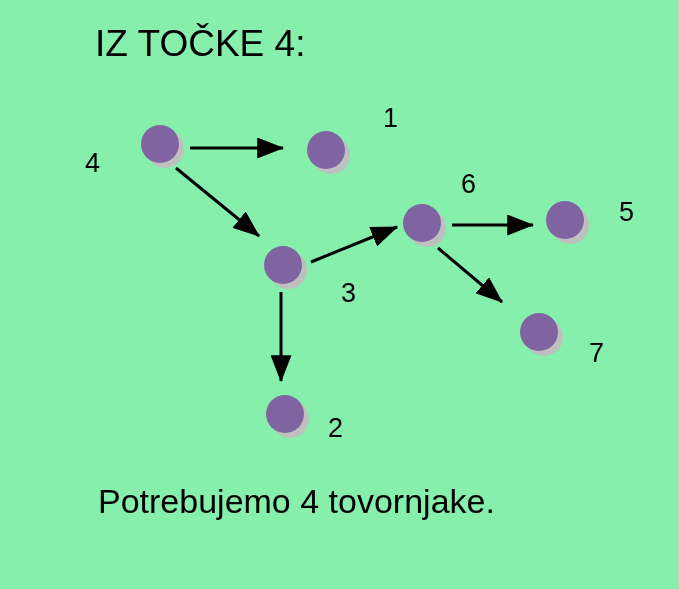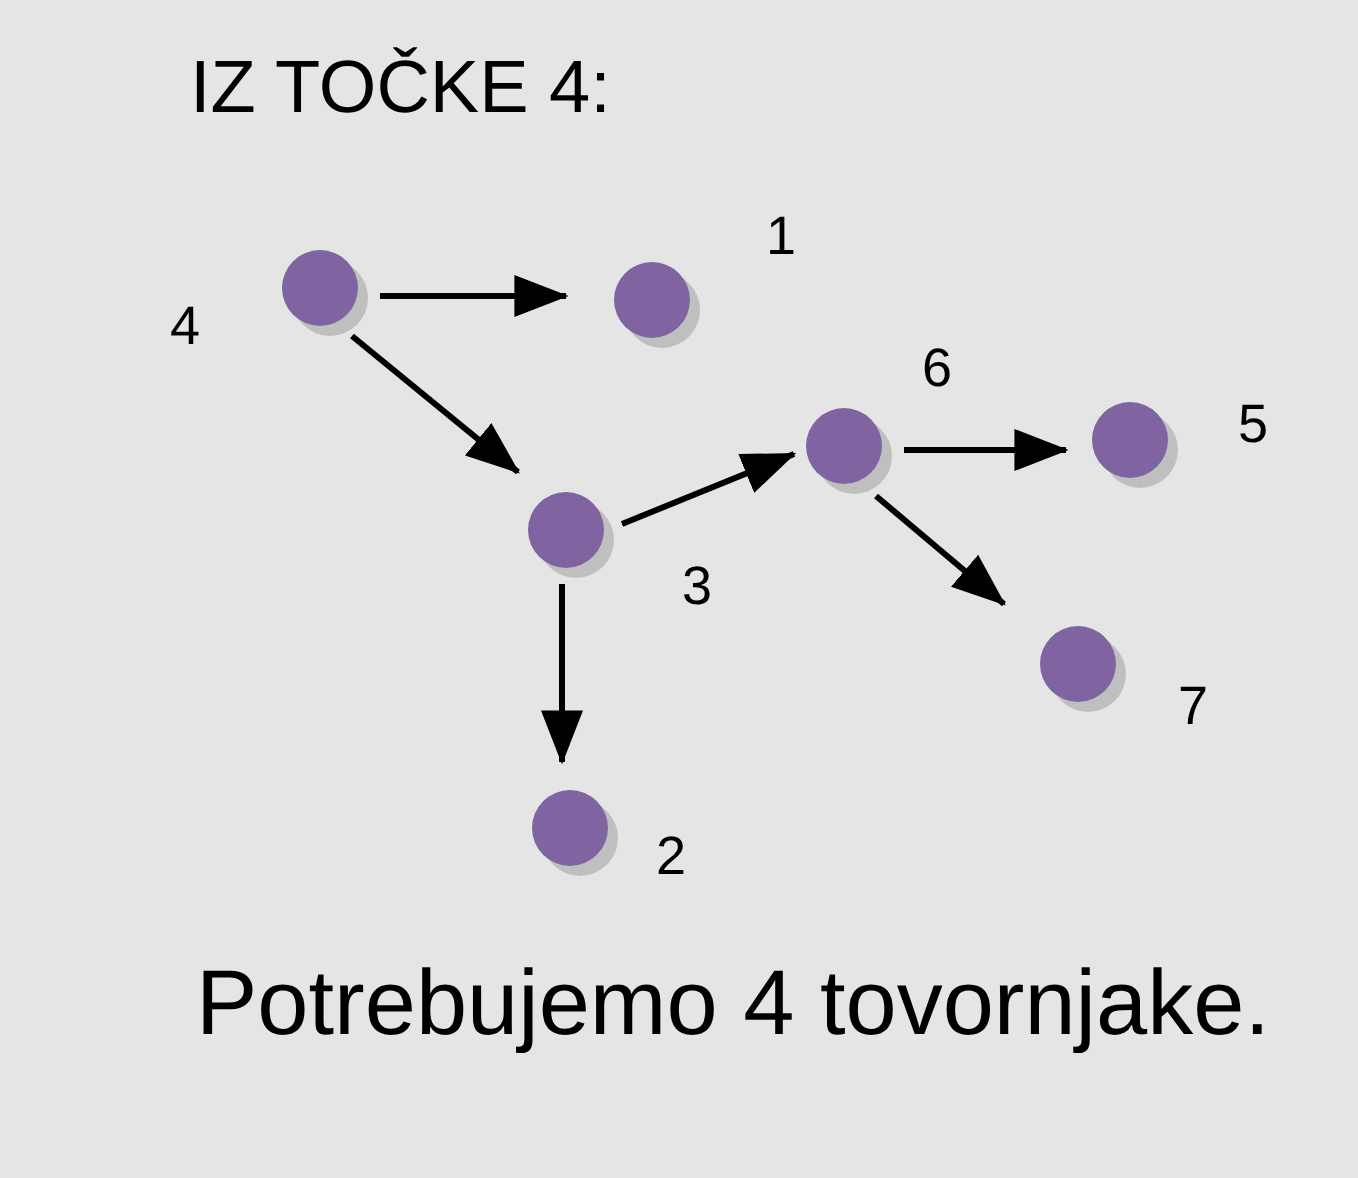--- a/index.html
+++ b/index.html
@@ -8,38 +8,38 @@
     padding: 0;
     background: #ffffff;
   }
   body {
     font-family: "Liberation Sans", sans-serif;
   }
   #slide {
     position: relative;
     width: 679px;
     height: 589px;
-    background: #e5e5e5;
+    background: #86efac;
     overflow: hidden;
   }
   #title {
     position: absolute;
     left: 95px;
     top: 22px;
     font-size: 37px;
     line-height: 44px;
     color: #000000;
     font-family: "Liberation Sans", sans-serif;
     white-space: nowrap;
   }
   #caption {
     position: absolute;
     left: 98px;
     top: 480px;
-    font-size: 46px;
+    font-size: 34px;
     line-height: 42px;
     color: #000000;
     font-family: "Liberation Sans", sans-serif;
     white-space: nowrap;
   }
   #graph-svg {
     position: absolute;
     left: 0;
     top: 0;
     width: 679px;

